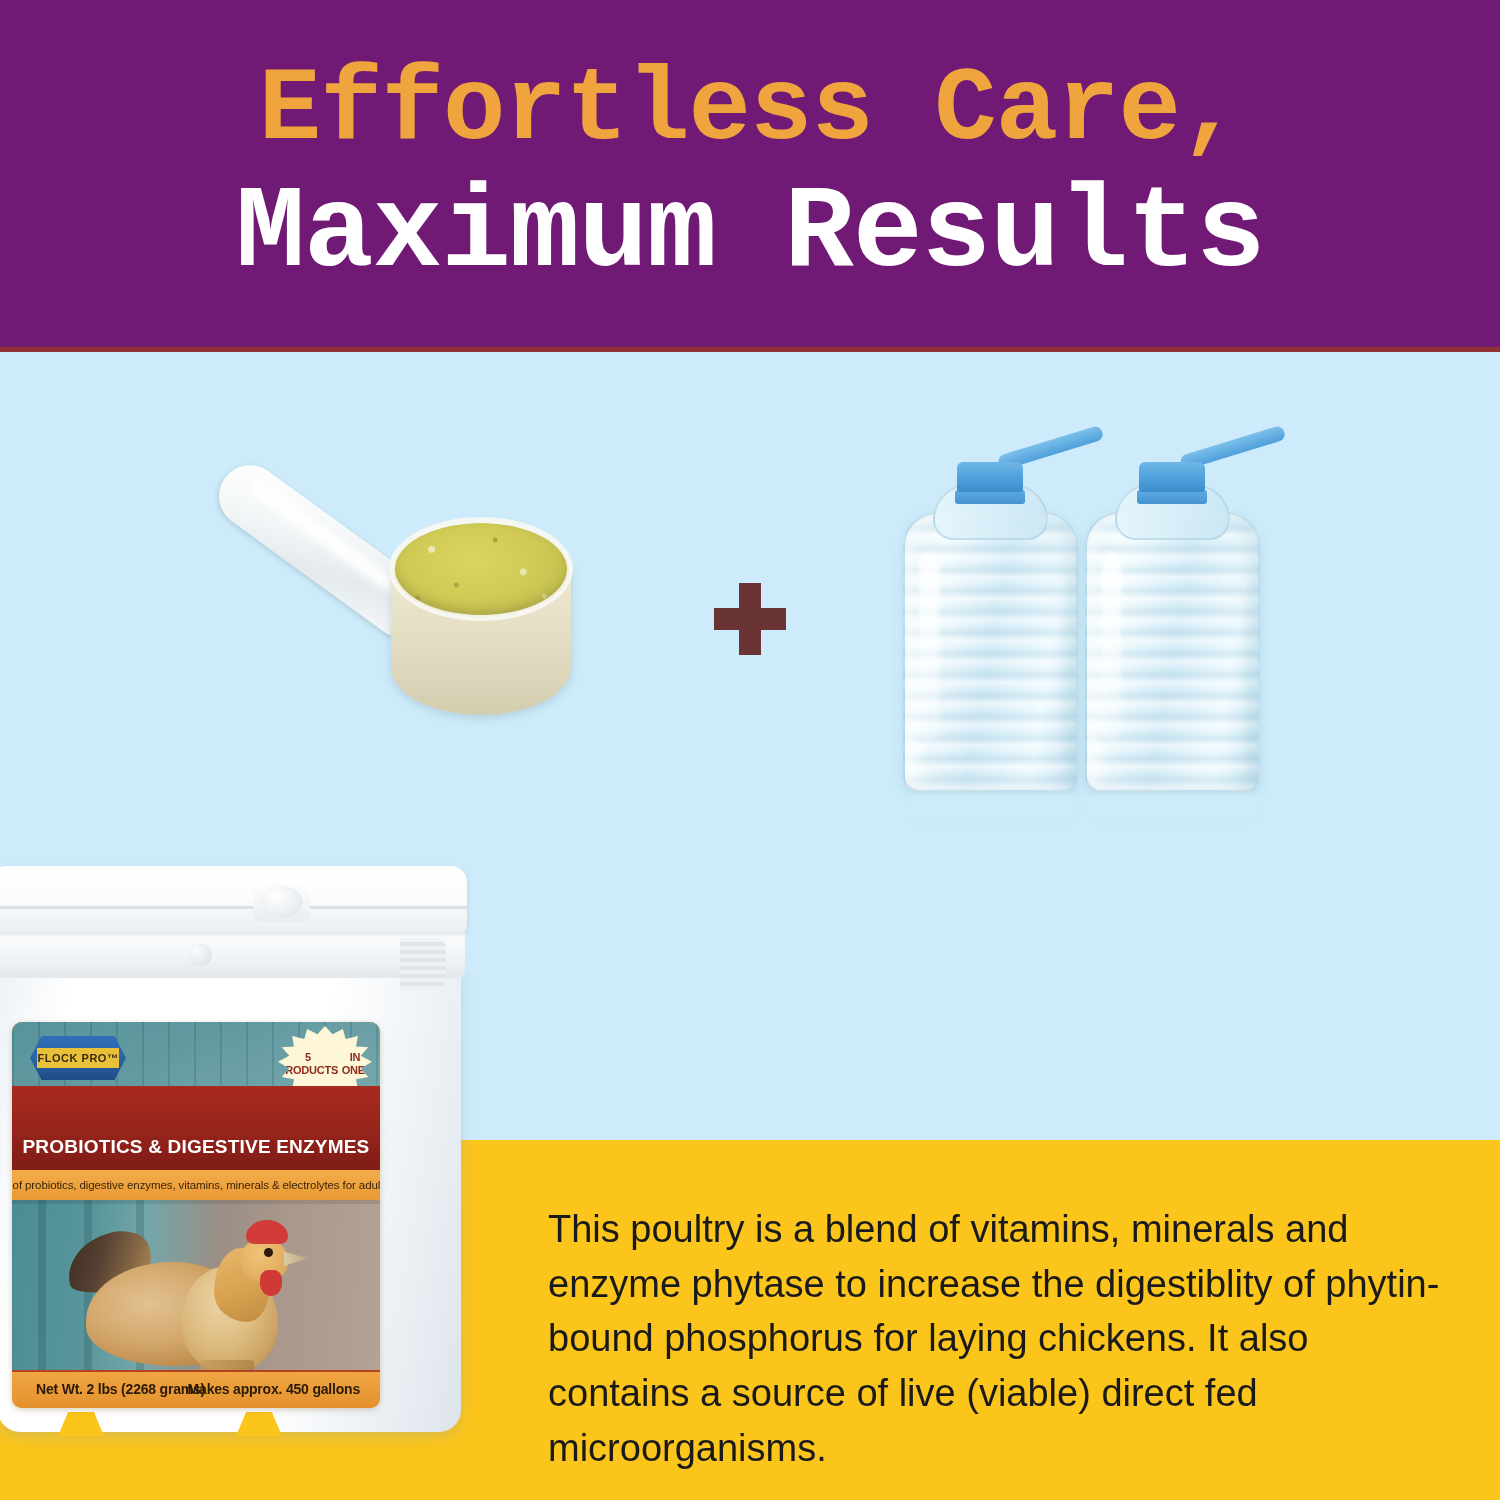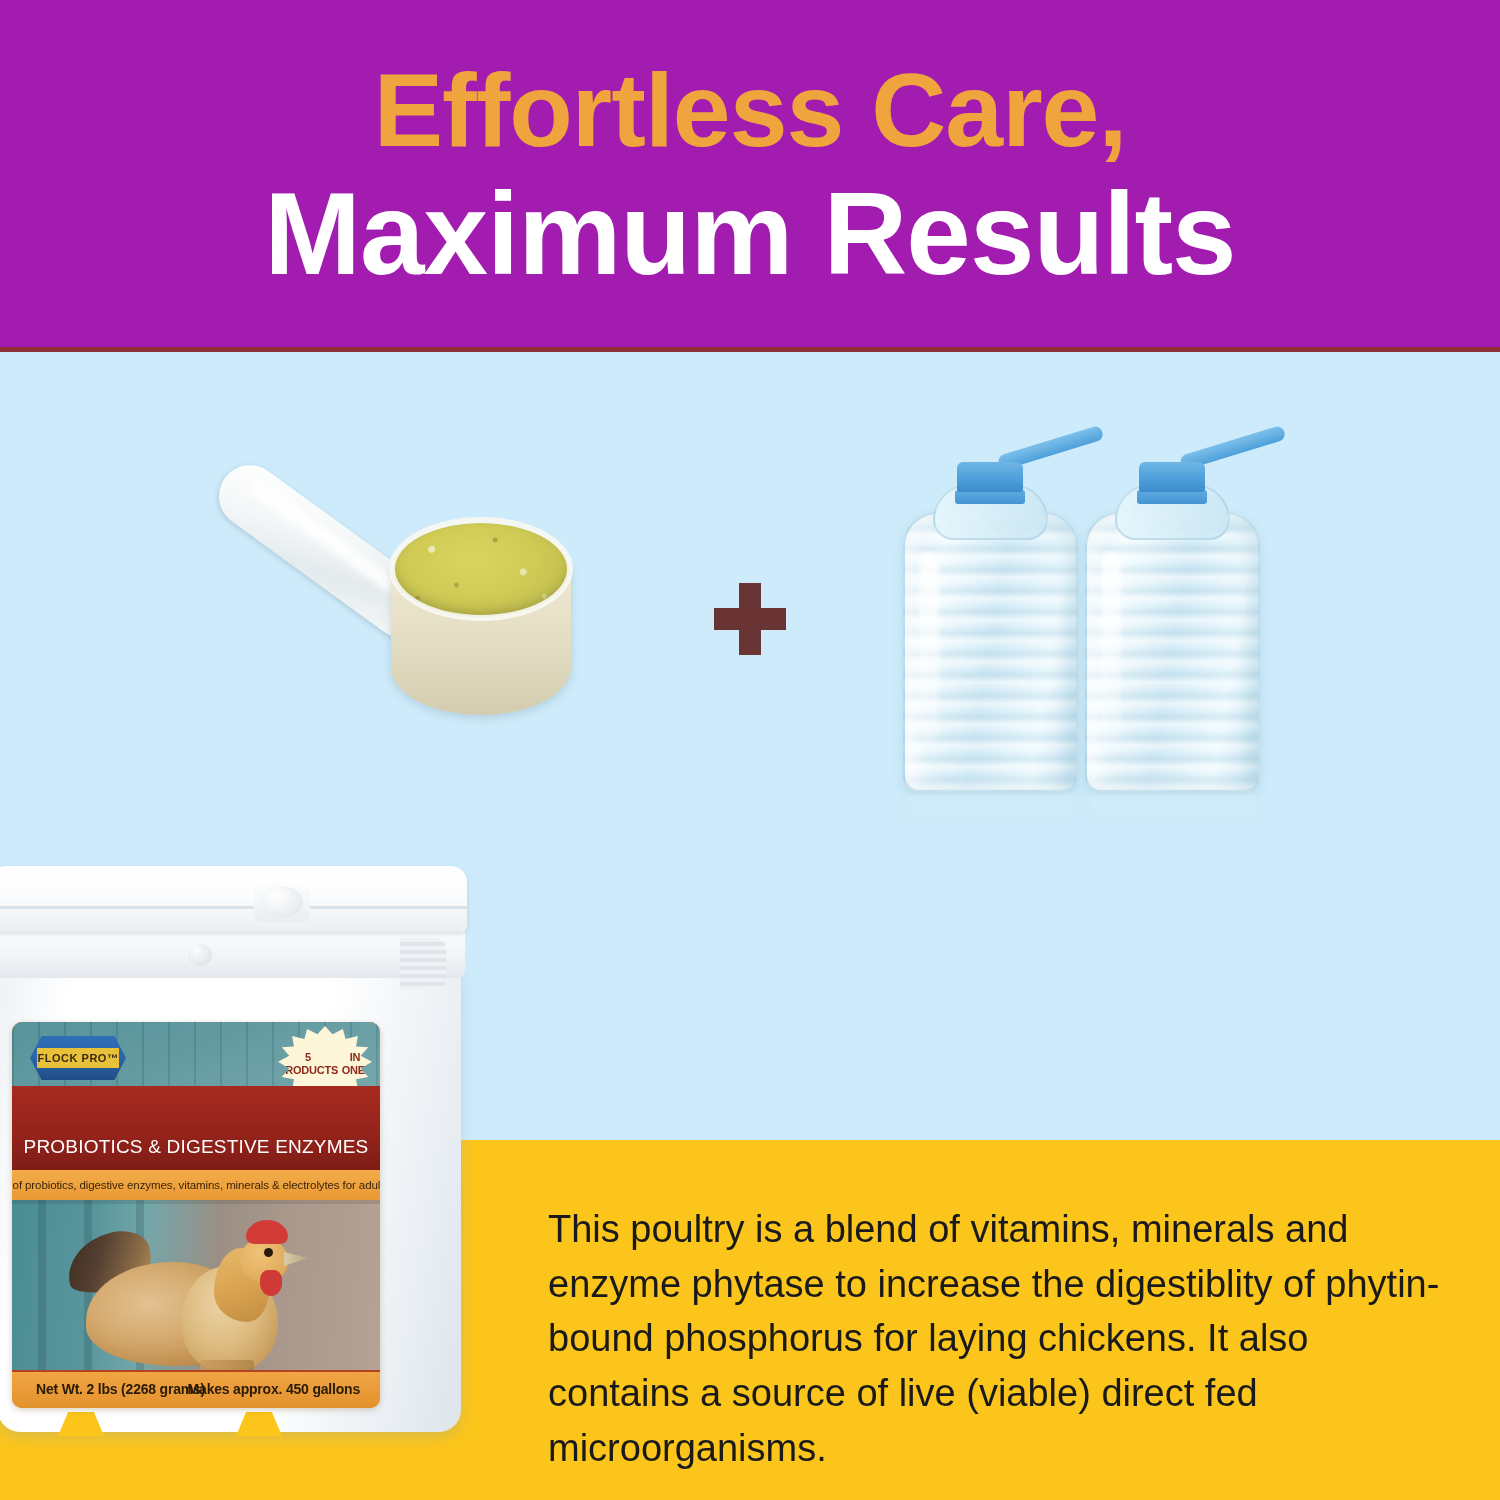--- a/index.html
+++ b/index.html
@@ -15,22 +15,23 @@
     background: #CDEBFA;
     font-family: "Liberation Sans", sans-serif;
   }
 
   
   .header-band {
     position: absolute;
     left: 0; top: 0;
     width: 1500px;
     height: 352px;
-    background: #a21caf;
+    background: #701a75;
     overflow: hidden;
+    font-family: Liberation Mono, monospace;
   }
   .header-band::after {
     content: "";
     position: absolute;
     left: 0; bottom: 0;
     width: 100%;
     height: 5px;
     background: #8E3036;
   }
   .headline-1 {
@@ -440,21 +441,21 @@
     vertical-align: super;
     color: #F3A62A;
   }
   .label-subtitle {
     position: absolute;
     left: 0; top: 50px;
     width: 368px;
     text-align: center;
     color: #FFFFFF;
     font-size: 19px;
-    font-weight: normal;
+    font-weight: bold;
     letter-spacing: 0.2px;
   }
   .label-tagline-band {
     position: absolute;
     left: 0; top: 148px;
     width: 368px; height: 30px;
     background: linear-gradient(180deg,#F3AC4A,#E99A33);
     display: flex;
     align-items: center;
     justify-content: center;

